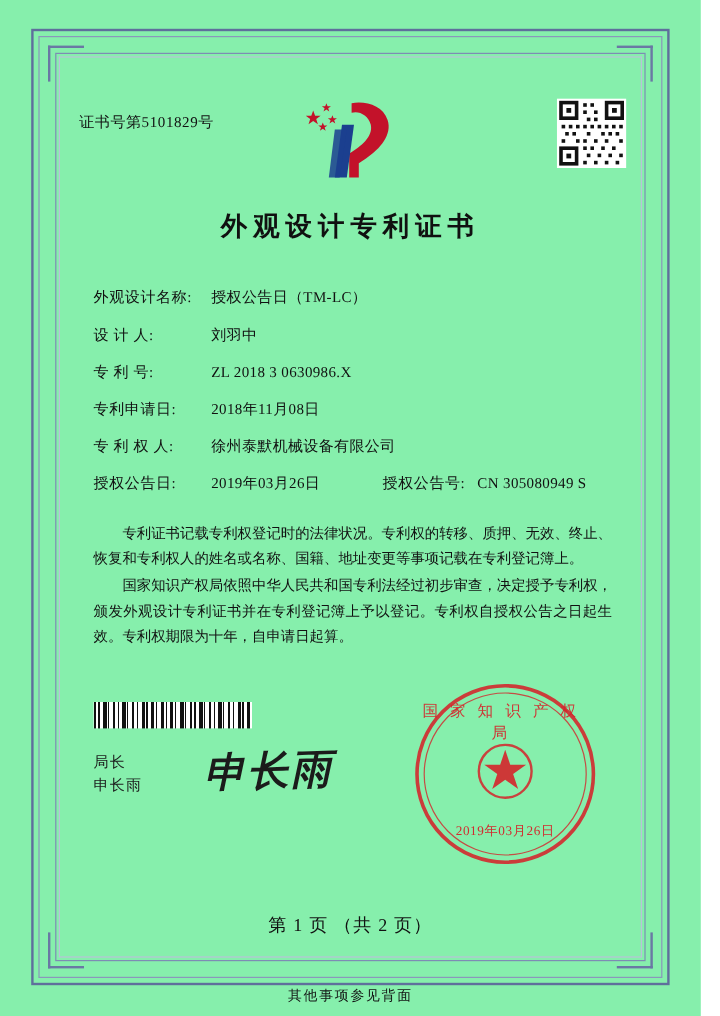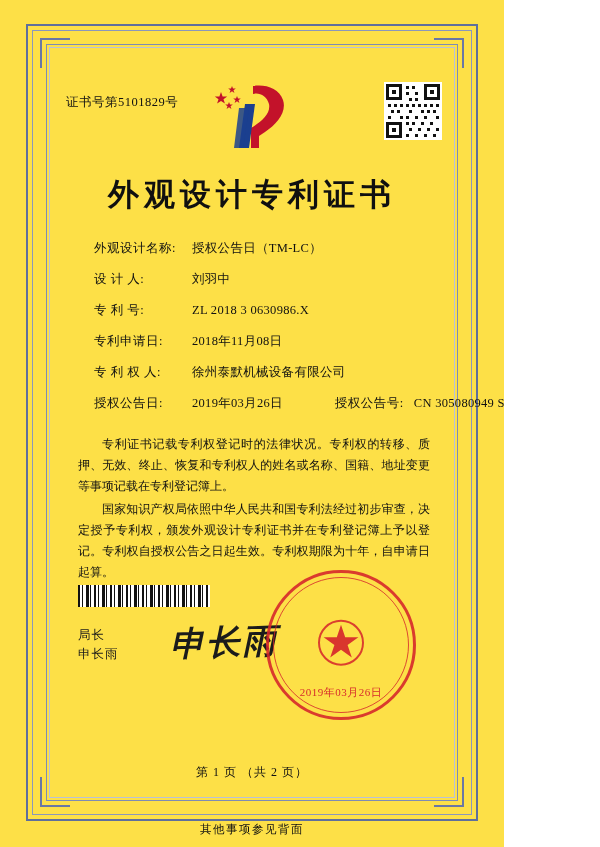--- a/index.html
+++ b/index.html
@@ -10,23 +10,23 @@
     width: 600px;
     height: 847px;
     background: #ffffff;
     font-family: "Liberation Serif", "DejaVu Serif", serif;
     color: #1a1a1a;
     overflow: hidden;
   }
 
   .page {
     position: relative;
-    width: 504px;
+    width: 584px;
     height: 847px;
-    background: #fde047;
+    background: #86efac;
     box-sizing: border-box;
   }
 
   
   .border-outer {
     position: absolute;
     left: 26px;
     top: 24px;
     right: 26px;
     bottom: 26px;
@@ -109,41 +109,40 @@
     width: 58px;
     height: 58px;
   }
 
   .title {
     position: absolute;
     left: 0;
     right: 0;
     top: 114px;
     text-align: center;
-    font-size: 31px;
+    font-size: 22px;
     font-weight: bold;
     letter-spacing: 5px;
     color: #101010;
     font-family: "Liberation Serif", "DejaVu Serif", serif;
   }
 
   .fields {
     position: absolute;
     left: 18px;
     right: 10px;
     top: 182px;
     font-size: 12.5px;
     line-height: 1.0;
   }
   .field-row {
     display: flex;
     align-items: center;
     margin-bottom: 18.5px;
     white-space: nowrap;
-    margin-left: 16px;
   }
   .field-label {
     width: 98px;
     flex: 0 0 98px;
     letter-spacing: 0.5px;
     color: #111;
   }
   .field-label.wide {
     width: 98px;
     flex: 0 0 98px;
@@ -263,21 +262,21 @@
     letter-spacing: 0.5px;
     opacity: 0.95;
   }
 
   .page-num {
     position: absolute;
     left: 0;
     right: 0;
     bottom: 6px;
     text-align: center;
-    font-size: 12px;
+    font-size: 15px;
     letter-spacing: 1px;
     color: #111;
   }
 
   .footnote {
     position: absolute;
     left: 0;
     right: 0;
     bottom: 10px;
     text-align: center;
@@ -420,20 +419,21 @@
     <div class="signature-block">
       <div>局长</div>
       <div>申长雨</div>
     </div>
 
     <div class="signature-script">申长雨</div>
 
     <div class="seal">
       <div class="seal-ring"></div>
       <div class="seal-ring2"></div>
+      <div class="seal-text-top">国家知识产权局</div>
       <div class="seal-star">
         <svg viewBox="0 0 56 56" width="56" height="56">
           <circle cx="28" cy="28" r="22" fill="none" stroke="#d5232a" stroke-width="2" opacity="0.85"></circle>
           <polygon points="28,10 32.2,22.5 45.4,22.5 34.6,30.2 38.8,42.7 28,35 17.2,42.7 21.4,30.2 10.6,22.5 23.8,22.5" fill="#d5232a" opacity="0.9"></polygon>
         </svg>
       </div>
       <div class="seal-date">2019年03月26日</div>
     </div>
 
     <div class="page-num">第 1 页 （共 2 页）</div>

